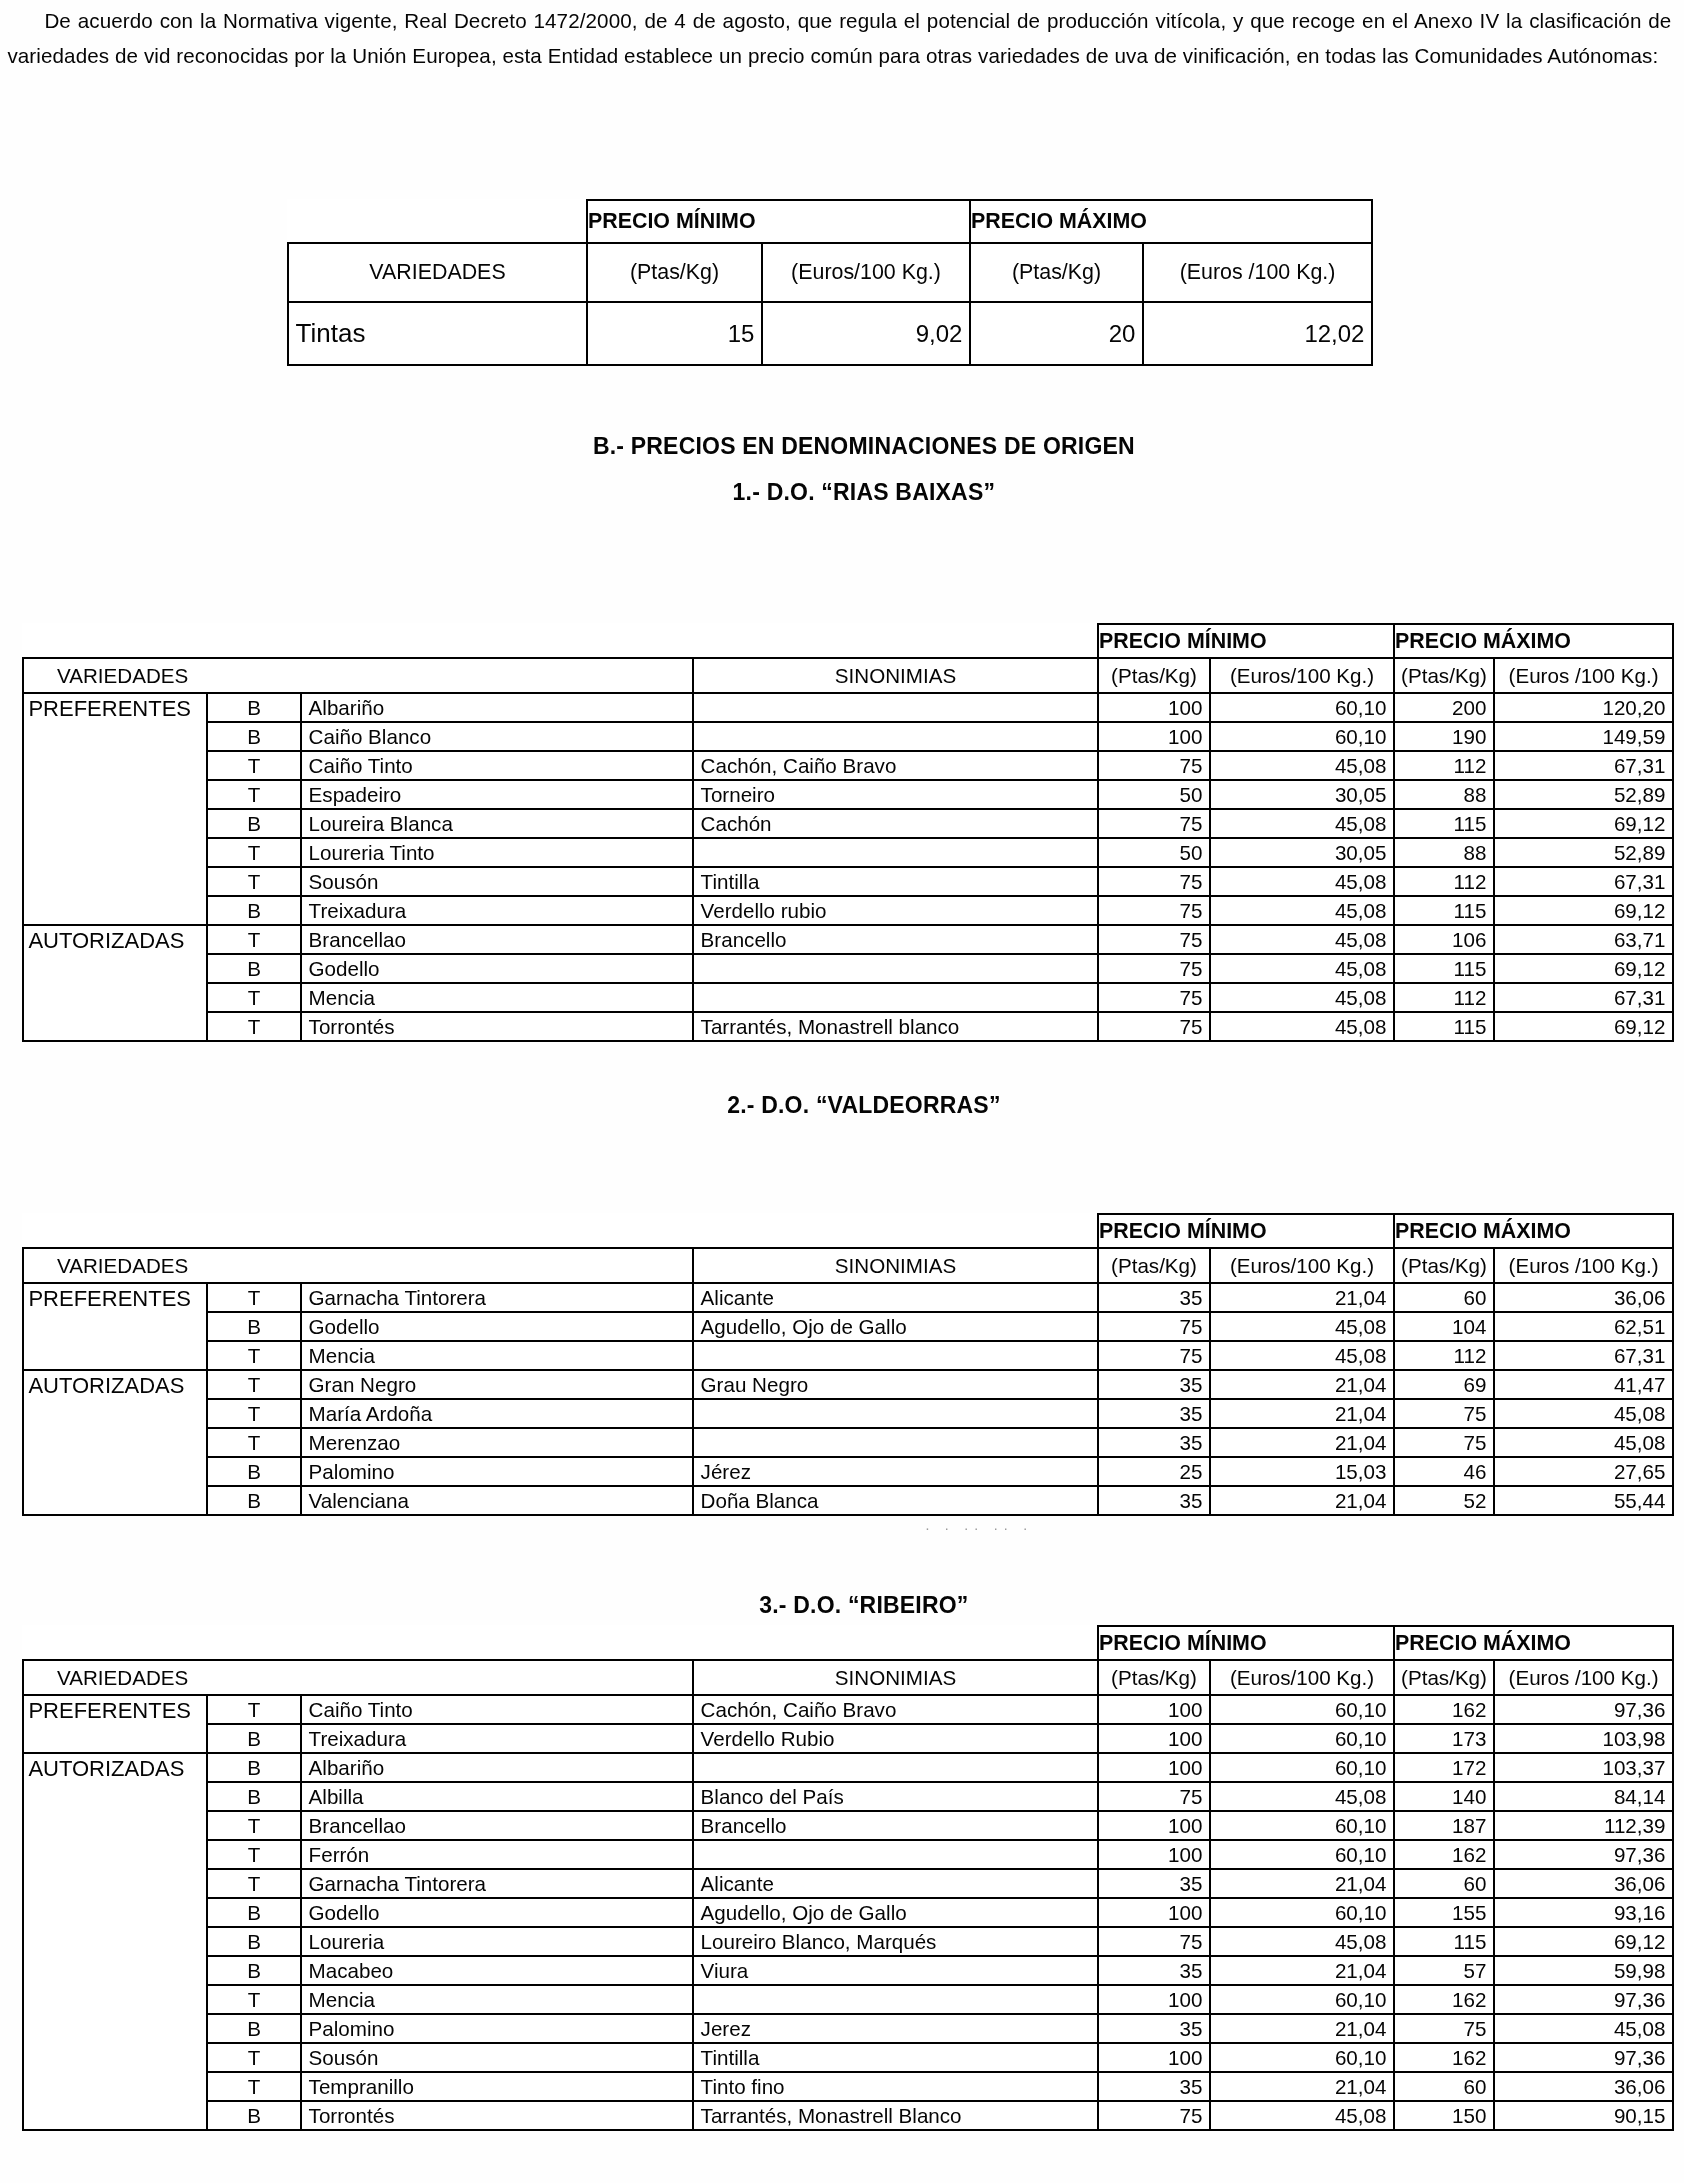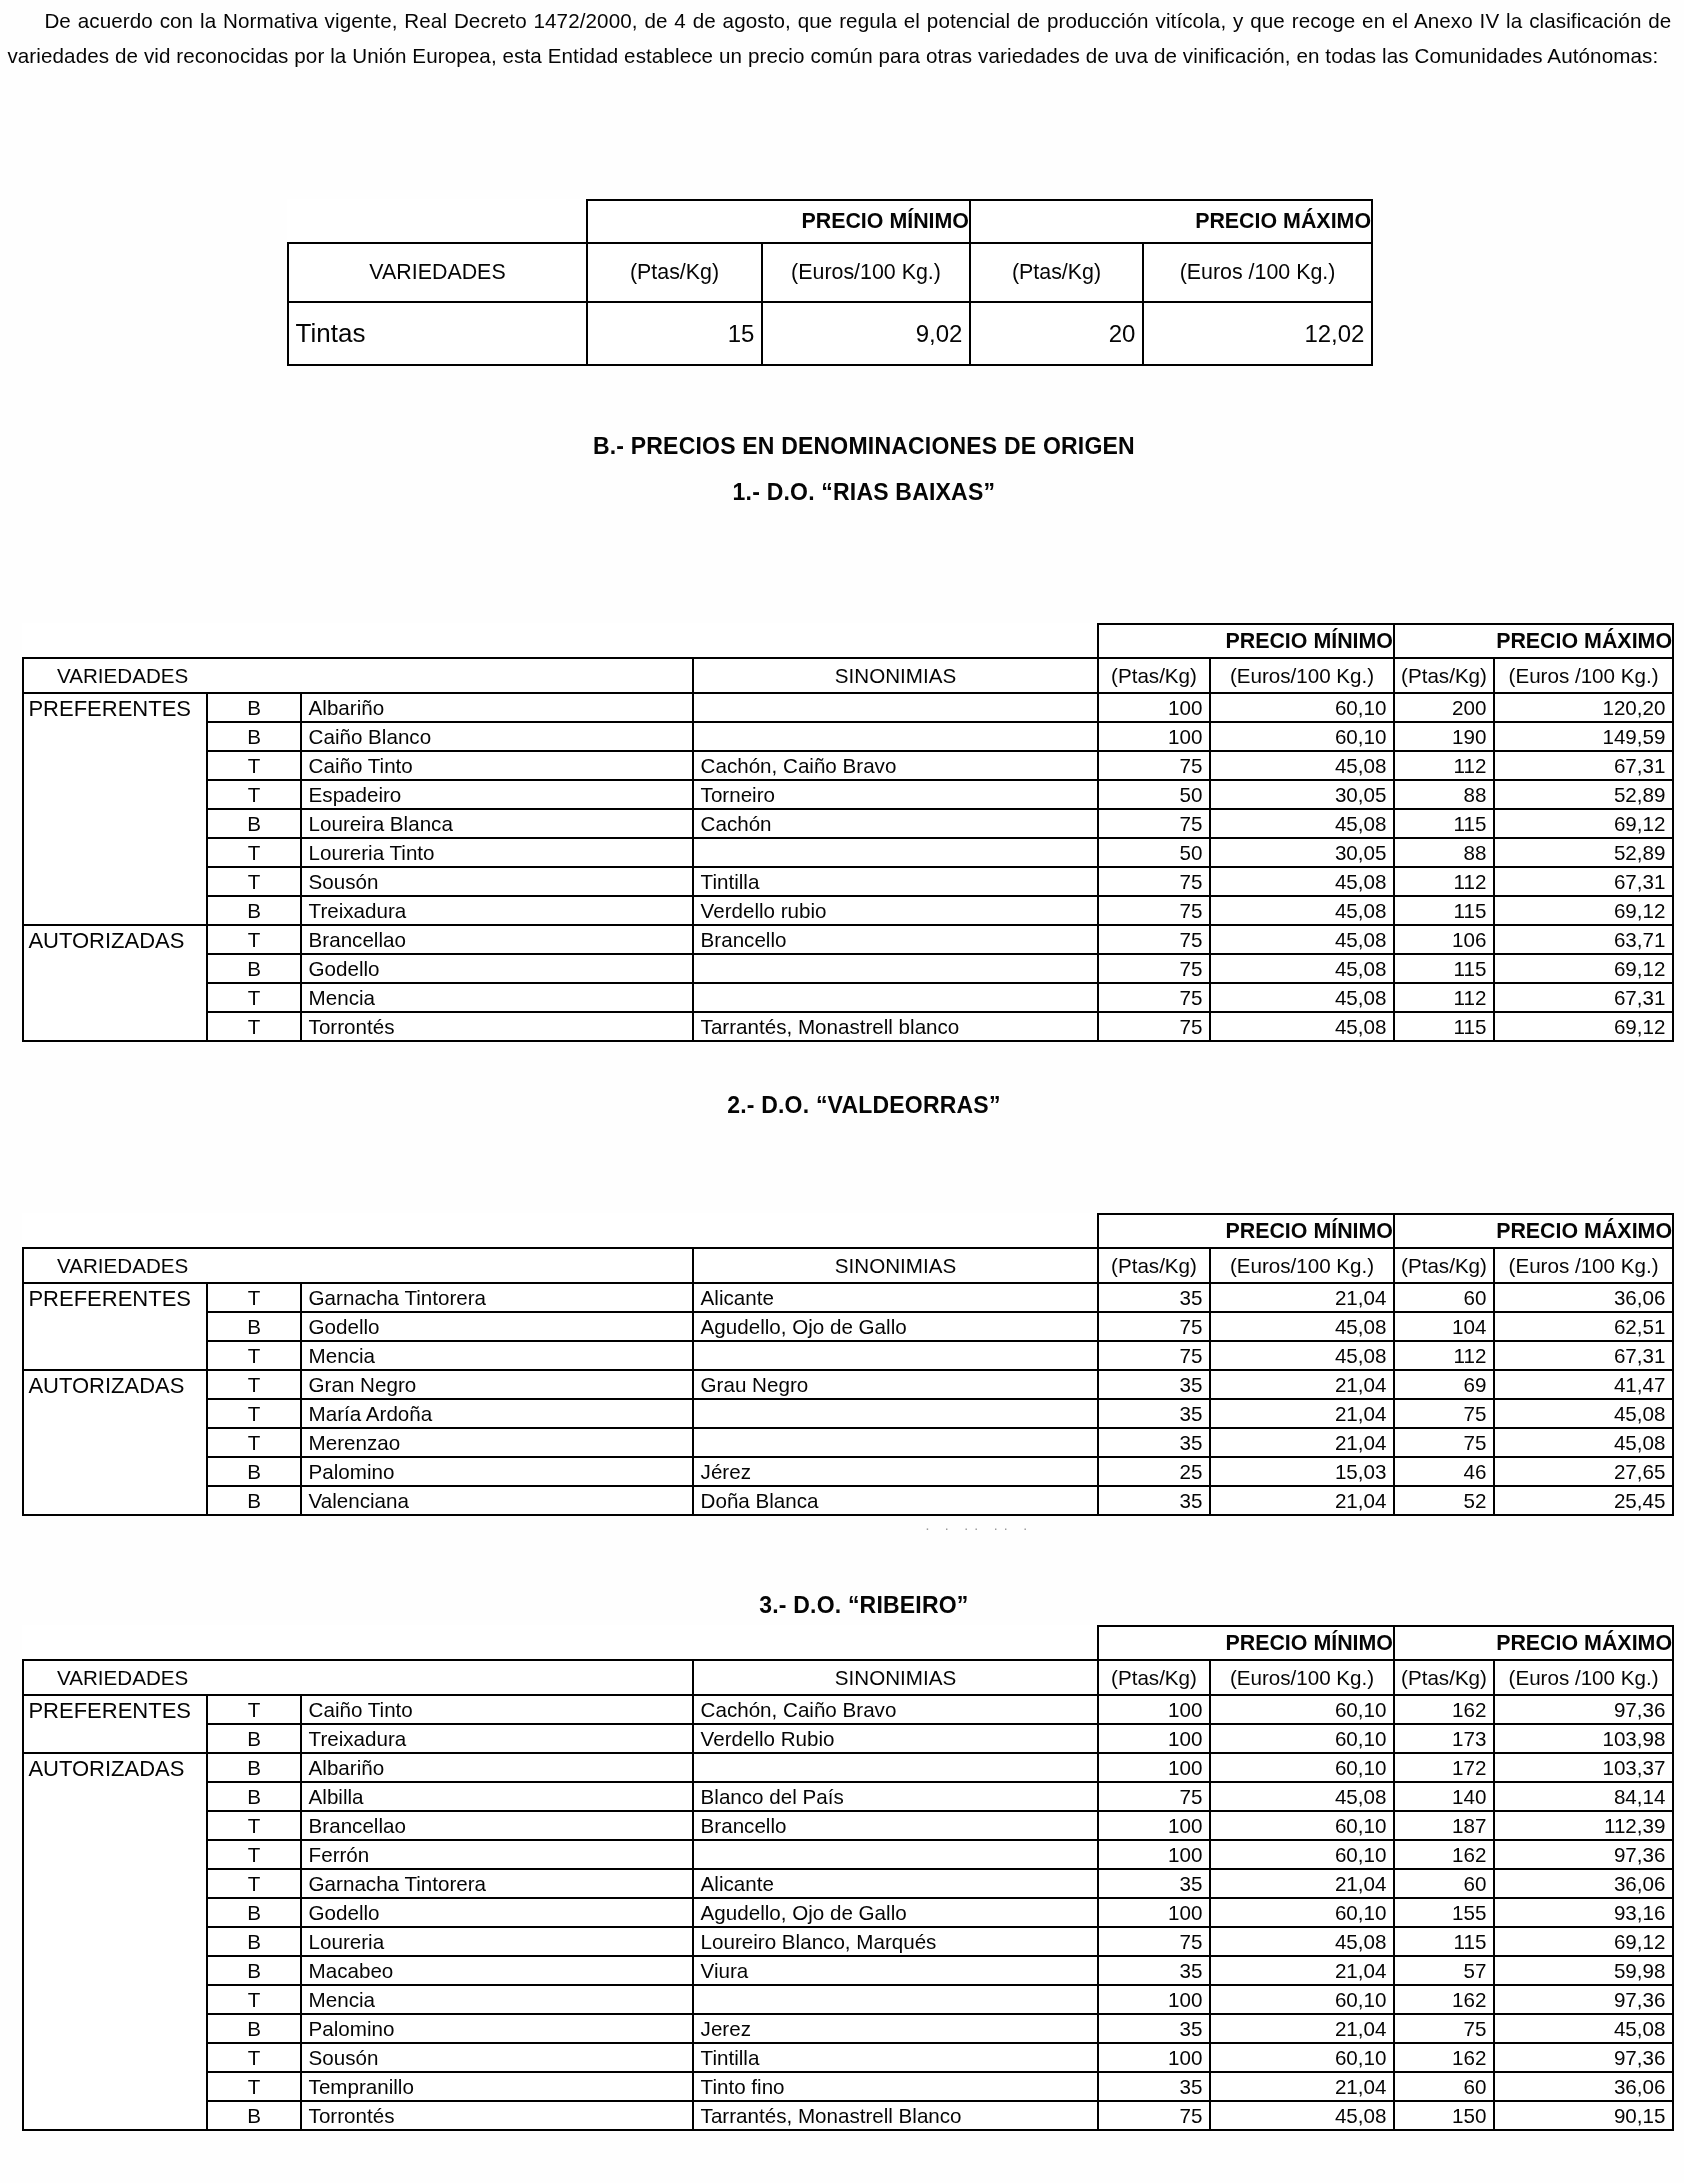--- a/index.html
+++ b/index.html
@@ -13,21 +13,21 @@
     font-size:20.6px;line-height:35px;text-align:justify;text-indent:37px;
     letter-spacing:0.1px;
   }
   .heading{
     position:absolute;left:21.4px;width:1685px;margin:0;
     text-align:center;font-weight:bold;font-size:23px;letter-spacing:0.2px;
   }
   table.t{position:absolute;border-collapse:collapse;table-layout:fixed;background:#fff}
   .t td{border:2.2px solid #000;padding:0;overflow:hidden;white-space:nowrap;vertical-align:middle}
   .t td.ghost{border:none;background:transparent}
-  .band-cell{font-weight:bold;text-align:right;font-size:21.4px}
+  .band-cell{font-weight:bold;text-align:left;font-size:21.4px}
   .h{font-weight:normal;text-align:center;font-size:20.6px}
   .h.hleft{text-align:left;padding-left:33px}
   td.cat{font-size:22px;vertical-align:top;padding:2.2px 2.9px 0 4.4px}
   td.tipo{text-align:center;font-size:20.6px}
   td.name,td.sin{font-size:20.6px;padding-left:6.6px}
   td.num{font-size:20.6px;text-align:right;padding-right:6.6px}
   table.big tr{height:29px}
   table.big tr.band{height:34px}
   table.big tr.sub{height:35px}
   table.small tr{height:63px}
@@ -316,21 +316,21 @@
           <td class="num">46</td>
           <td class="num">27,65</td>
         </tr>
         <tr>
           <td class="tipo">B</td>
           <td class="name">Valenciana</td>
           <td class="sin">Doña Blanca</td>
           <td class="num">35</td>
           <td class="num">21,04</td>
           <td class="num">52</td>
-          <td class="num">25,45</td>
+          <td class="num">55,44</td>
         </tr>
       </tbody>
   </table>
 
   <div class="artifact">· · ·· ·· ·</div>
 
   <h3 class="heading" style="top:1592px">3.-  D.O.  “RIBEIRO”</h3>
 
   <table class="t big" style="left:22px;top:1625px;width:1651px">
     <colgroup>

